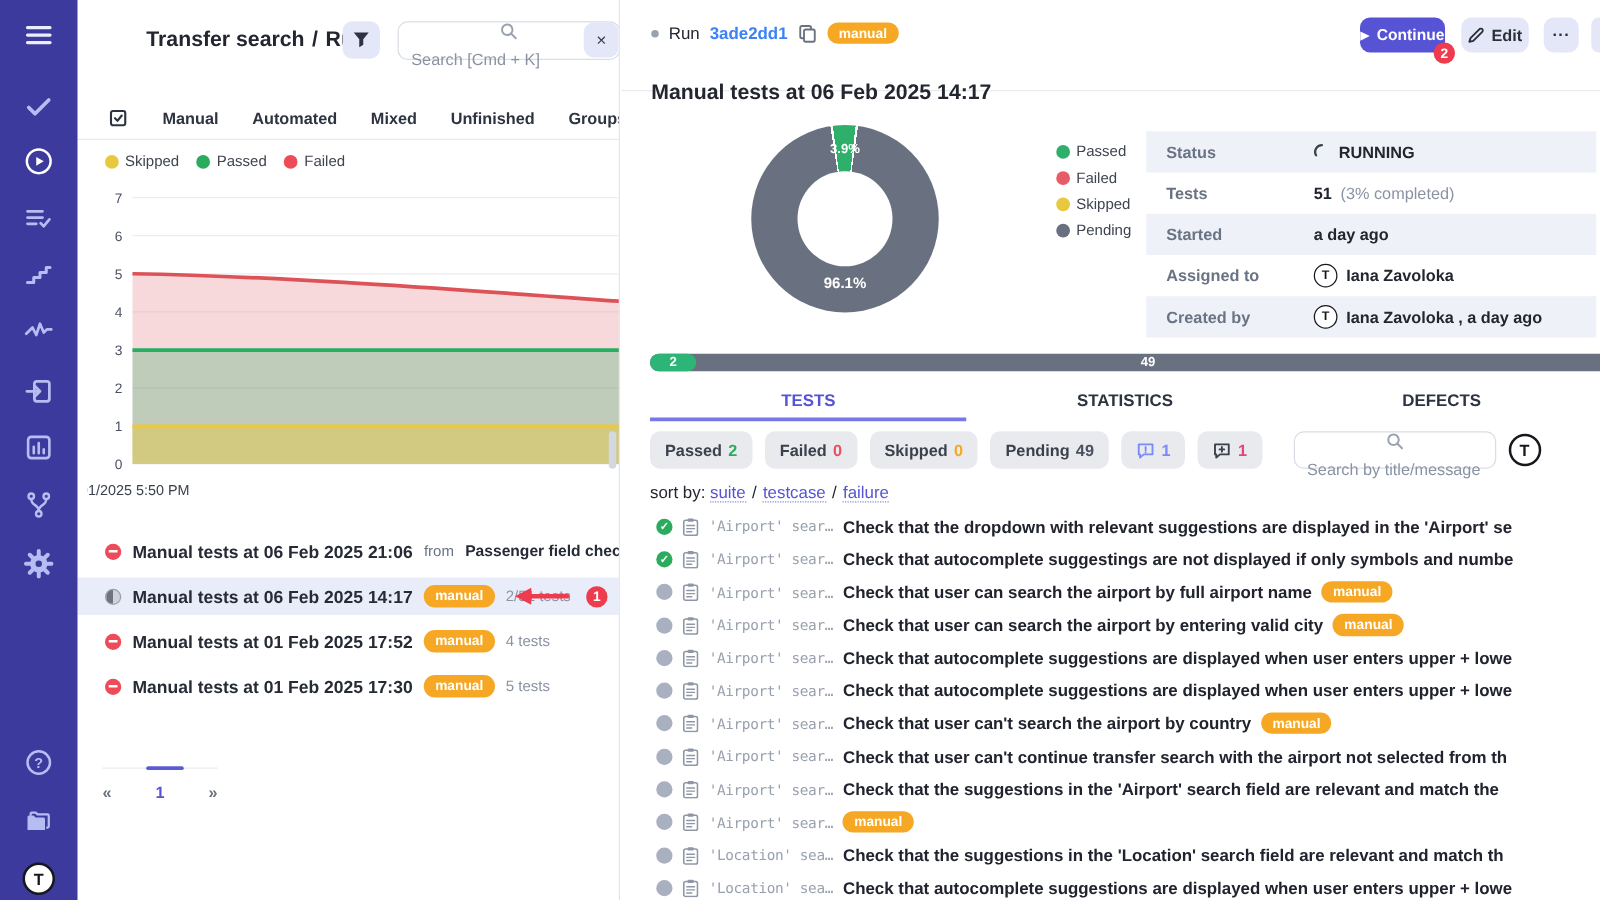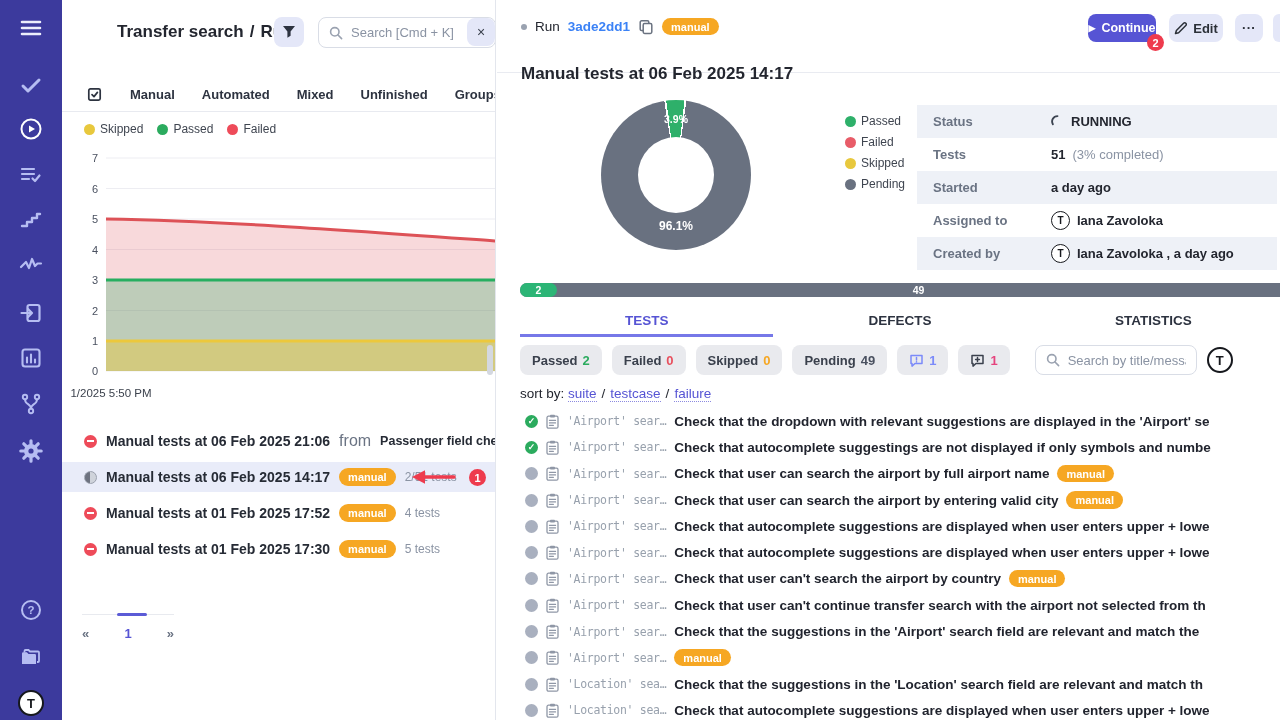--- a/index.html
+++ b/index.html
@@ -16,21 +16,21 @@
   
   #left-panel { position:absolute; left:62px; top:0; width:434px; height:720px; background:#fff;
     border-right:1px solid #e3e6ed; overflow:hidden; z-index:10; }
   .lp-breadcrumb { position:absolute; left:20px; top:22px; font-size:17px; font-weight:700; color:#23262f; white-space:nowrap;margin-left:35px; }
   .lp-breadcrumb .sep { margin:0 6px; color:#23262f; font-weight:700; }
   .sq-btn { position:absolute; width:30px; height:30px; border-radius:8px; background:#e4e7f8; border:none;
     display:flex; align-items:center; justify-content:center; cursor:pointer; }
   #lp-filter-btn { left:212px; top:17px; }
   #lp-close-btn { left:405px; top:18px; width:28px; height:28px; font-size:14px; color:#3a404c; z-index:3; }
   .search-box { position:absolute; display:flex; align-items:center; gap:8px; background:#fff;
-    border:1px solid #d9dde6; border-radius:8px; padding:0 10px; }
+    border:1px solid #d9dde6; border-radius:8px; padding:0 10px;flex-direction:column; }
   #lp-search { left:256px; top:17px; width:178px; height:31px; }
   .search-box input { border:none; outline:none; font-size:13px; color:#3a404c; width:100%;
     font-family:"Liberation Sans", sans-serif; background:transparent; }
   .search-box input::placeholder { color:#8a93a3; }
 
   .lp-tabs { position:absolute; left:0; top:78px; width:434px; height:34px; border-bottom:1px solid #e8eaf0;
     display:flex; align-items:center; gap:27px; padding-left:24px; }
   .lp-tab { font-size:13px; font-weight:700; color:#2d3340; cursor:pointer; white-space:nowrap; }
 
   .lp-legend { position:absolute; left:22px; top:122px; display:flex; align-items:center; gap:14px; }
@@ -39,21 +39,21 @@
 
   #area-chart { position:absolute; left:0; top:142px; }
   .x-label-wrap { position:absolute; left:8px; top:383px; width:112px; overflow:hidden; }
   .x-label-wrap span { display:inline-block; margin-left:-6px; font-size:11.5px; color:#3c424d; white-space:nowrap; }
   .lp-scrollthumb { position:absolute; right:2px; top:345px; width:6px; height:30px; border-radius:3px; background:#d4d8e0; }
 
   .run-row { position:absolute; left:0; width:434px; height:30px; display:flex; align-items:center;
     gap:9px; padding-left:22px; cursor:pointer; white-space:nowrap; }
   .run-row.selected { background:#e9ecf9; }
   .run-title { font-size:14px; font-weight:700; color:#262b35; }
-  .run-from-label { font-size:16px; color:#6a7383; }
+  .run-from-label { font-size:12px; color:#6a7383; }
   .run-from-name { font-size:12.5px; font-weight:700; color:#262b35; }
   .run-tests { font-size:12px; color:#8a93a3; }
   .st-circle { width:13px; height:13px; border-radius:50%; flex:0 0 13px; position:relative; }
   .st-circle.failed { background:#ee4b59; }
   .st-circle.failed::after { content:""; position:absolute; left:3px; top:5.5px; width:7px; height:2px; background:#fff; }
   .st-circle.running { background:linear-gradient(90deg,#6e7380 50%, #cfd3db 50%); border:1px solid #9aa0ad; }
 
   .badge-manual { background:#f6a723; color:#fff; font-size:11px; font-weight:700;
     padding:2.5px 9px; border-radius:10px; line-height:1.1; display:inline-block; }
 
@@ -453,22 +453,22 @@
       </div>
     </div>
 
     <div class="progress">
       <span class="prog-green">2</span>
       <span class="prog-gray-label">49</span>
     </div>
 
     <div class="rp-tabs">
       <span class="rp-tab active">TESTS</span>
+      <span class="rp-tab">STATISTICS</span>
       <span class="rp-tab">DEFECTS</span>
-      <span class="rp-tab">STATISTICS</span>
     </div>
 
     <div class="chips-row">
       <button class="chip">
           <span>Passed</span>
           <span class="cnt-green">2</span>
         </button>
       <button class="chip">
           <span>Failed</span>
           <span class="cnt-red">0</span>

